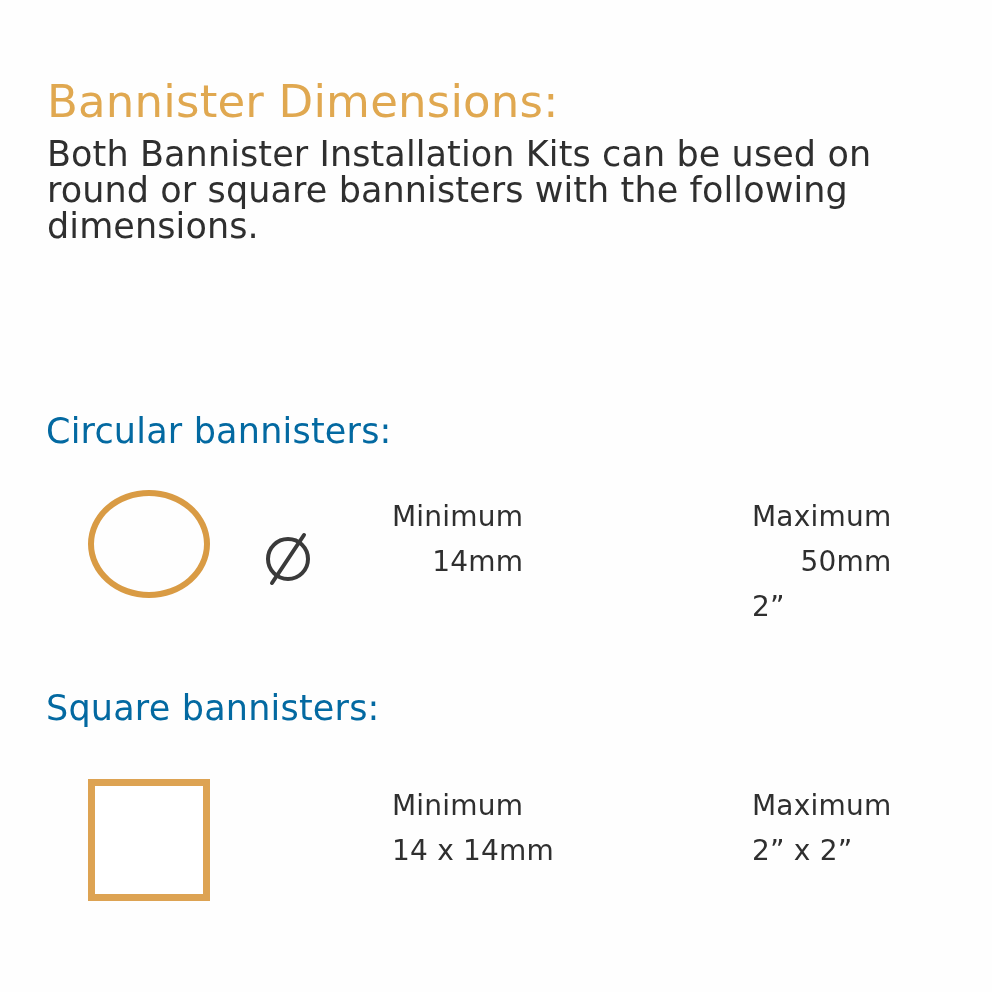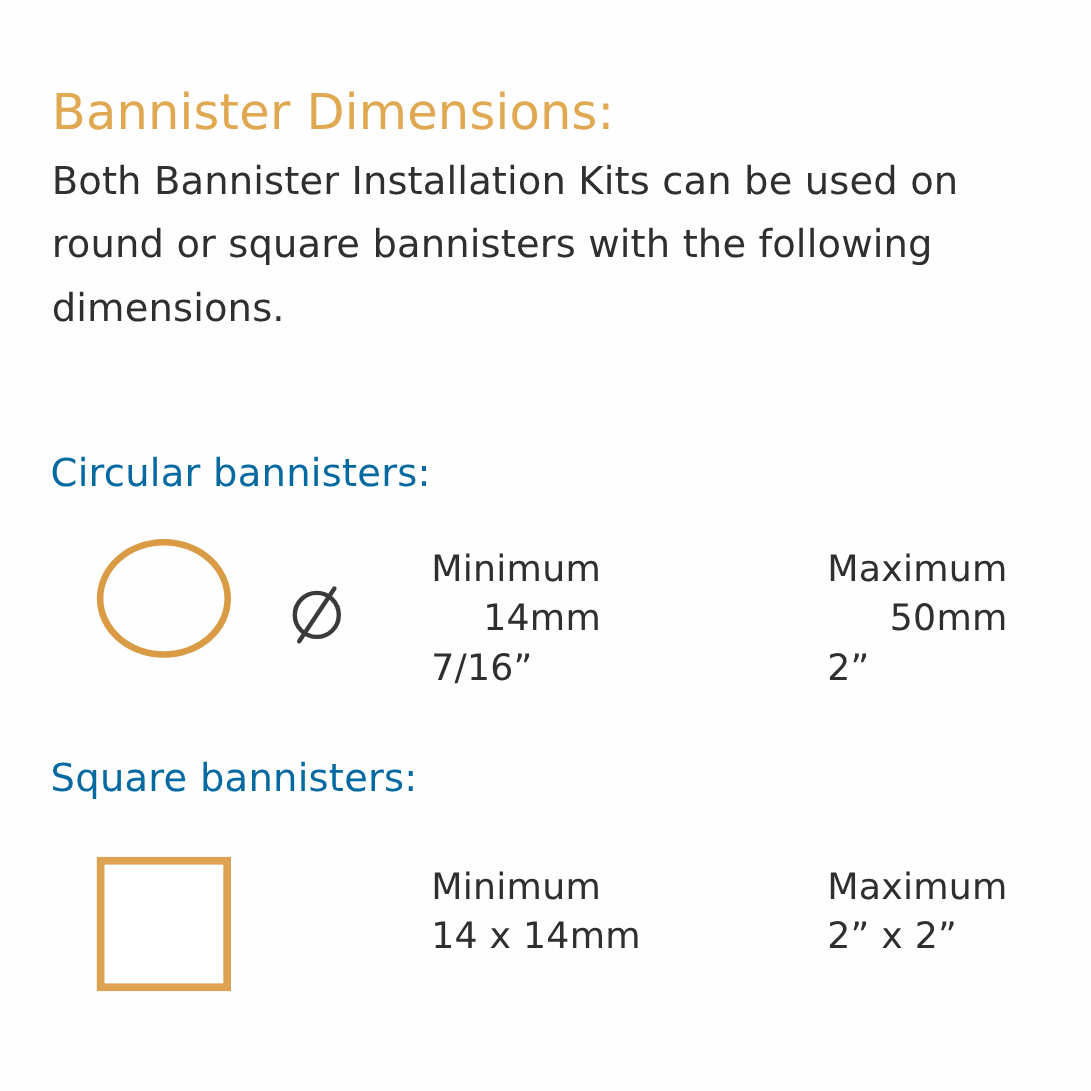--- a/index.html
+++ b/index.html
@@ -37,21 +37,21 @@
     line-height: 56px;
     margin: 0;
     white-space: nowrap;
   }
 
   .intro-body {
     margin: 0;
     padding-top: 6px;
     font-size: 35px;
     font-weight: 400;
-    line-height: 58px;
+    line-height: 36px;
     color: #2f2f2f;
     letter-spacing: 0.1px;
     width: 910px;
   }
 
   
   .section {
     position: absolute;
     left: 0;
     width: 992px;
@@ -100,21 +100,21 @@
     position: absolute;
     left: 258px;
     top: 113px;
     width: 60px;
     height: 72px;
   }
 
   
   .meas-col {
     position: absolute;
-    font-size: 33px;
+    font-size: 28px;
     line-height: 45px;
     color: #2f2f2f;
     letter-spacing: 0.2px;
     white-space: nowrap;
   }
   .meas-col .mlabel { display: block; }
   .meas-col .mmetric { display: block; text-align: right; }
   .meas-col .mimperial { display: block; }
 
   #circ-min { left: 392px; top: 84px; }
@@ -143,21 +143,20 @@
     <div class="dia-symbol">
       <svg width="60" height="72" viewBox="0 0 60 72" xmlns="http://www.w3.org/2000/svg">
         <circle cx="30" cy="36" r="20" fill="none" stroke="#3a3a3a" stroke-width="4"></circle>
         <line x1="14" y1="60" x2="46" y2="12" stroke="#3a3a3a" stroke-width="4" stroke-linecap="round"></line>
       </svg>
     </div>
 
     <div class="meas-col" id="circ-min">
       <span class="mlabel">Minimum</span>
       <span class="mmetric">14mm</span>
-      <span class="mimperial">7/16”</span>
     </div>
 
     <div class="meas-col" id="circ-max">
       <span class="mlabel">Maximum</span>
       <span class="mmetric">50mm</span>
       <span class="mimperial">2”</span>
     </div>
 
   </div>
 

